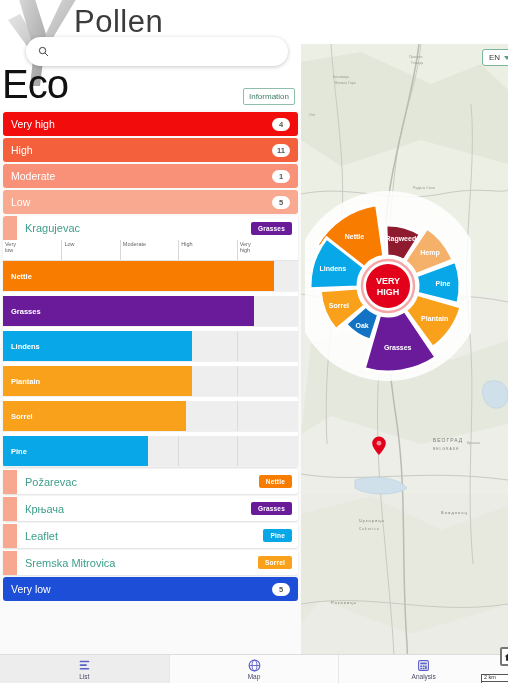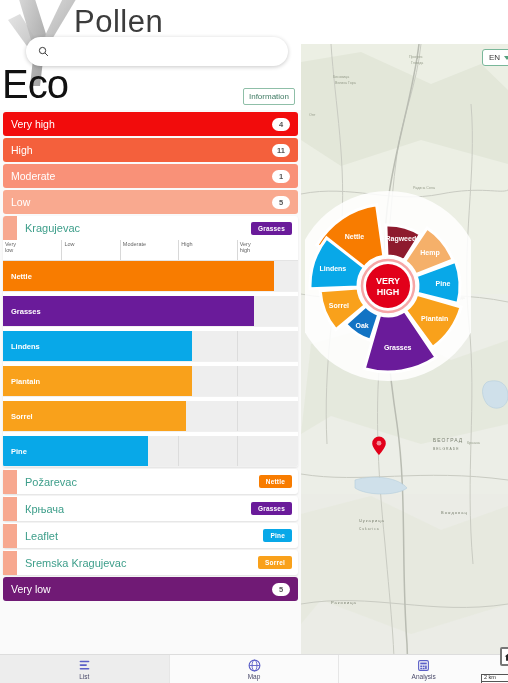--- a/index.html
+++ b/index.html
@@ -346,24 +346,24 @@
     <span class="station-name">Крњача</span>
     <span class="badge" style="background:#6a1b9a">Grasses</span>
   </div>
         <div class="simple-row">
     <div class="sw" style="background:#f7a88f"></div>
     <span class="station-name">Leaflet</span>
     <span class="badge" style="background:#08a8e8">Pine</span>
   </div>
         <div class="simple-row">
     <div class="sw" style="background:#f7a88f"></div>
-    <span class="station-name">Sremska Kragujevac</span>
+    <span class="station-name">Sremska Mitrovica</span>
     <span class="badge" style="background:#f9a11b">Sorrel</span>
   </div>
-        <div class="lvl-row" style="background:#701a75">
+        <div class="lvl-row" style="background:#1d4ed8">
     <span class="lvl-label">Very low</span>
     <span class="lvl-count">5</span>
   </div>
       </div>
   </div>
 
   <div id="map-panel">
     <svg id="map-tiles" width="207" height="658" viewBox="0 0 207 658" preserveAspectRatio="none">
       <rect width="207" height="658" fill="#eff1e8"></rect>
       <rect y="0" width="207" height="250" fill="#ecefe4"></rect>

